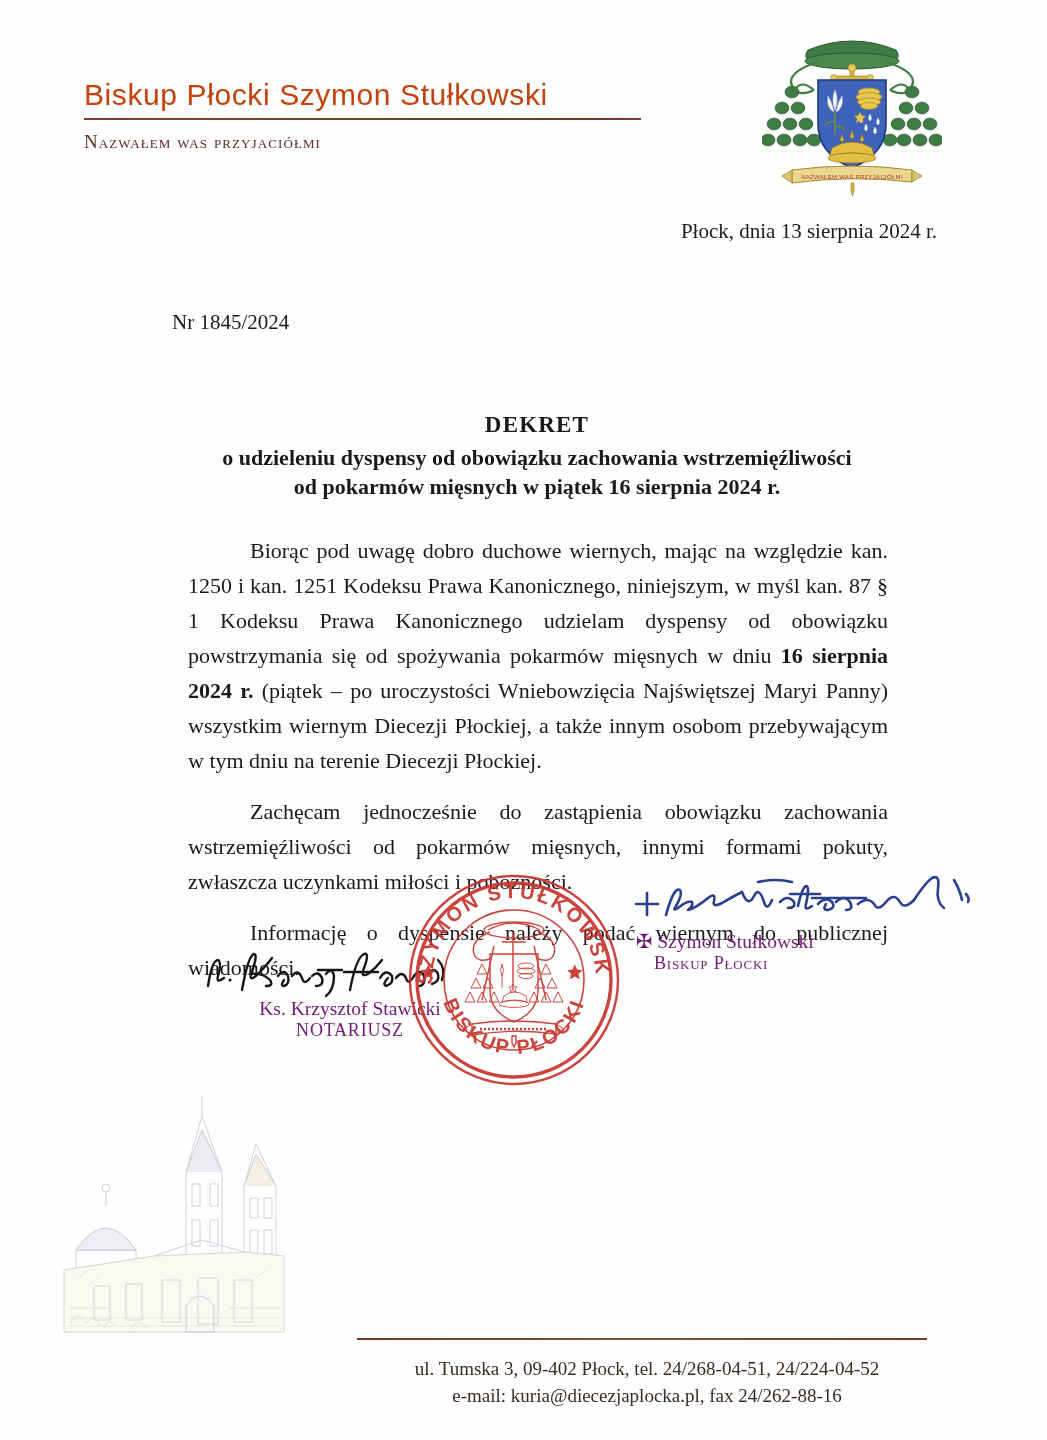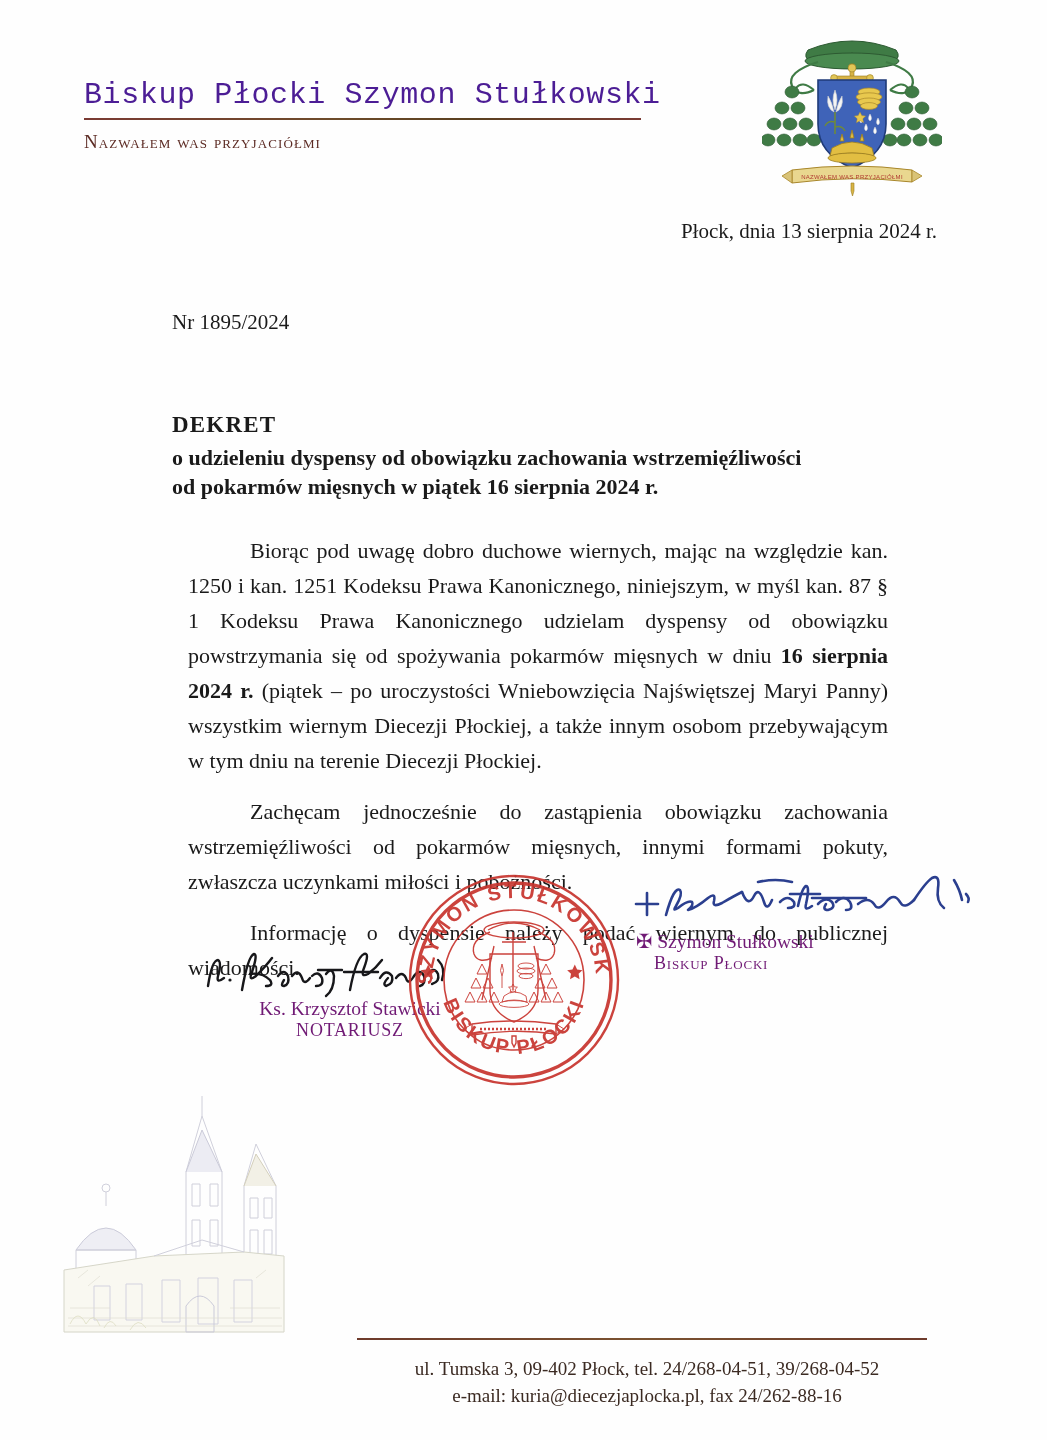--- a/index.html
+++ b/index.html
@@ -19,24 +19,24 @@
   }
 
   
   .letterhead {
     position: absolute;
     left: 84px;
     top: 78px;
     width: 560px;
   }
   .bishop-name {
-    font-family: Liberation Mono, monospace;
+    font-family: Liberation Sans, sans-serif;
     font-size: 30px;
     letter-spacing: 0.6px;
-    color: #4c1d95;
+    color: #c2410c;
     white-space: nowrap;
   }
   .head-rule {
     margin-top: 6px;
     height: 2px;
     width: 557px;
     background: linear-gradient(to right, #7a3a33 0%, #6d4b2a 45%, #5a4020 70%, #7a3a33 100%);
   }
   .motto {
     margin-top: 11px;
@@ -69,21 +69,21 @@
     top: 310px;
     font-size: 21px;
   }
 
   
   .title-block {
     position: absolute;
     left: 172px;
     top: 412px;
     width: 730px;
-    text-align: left;
+    text-align: center;
     font-weight: bold;
   }
   .title-main {
     font-size: 23px;
     letter-spacing: 1.2px;
   }
   .title-sub {
     font-size: 22px;
     line-height: 1.33;
     margin-top: 5px;
@@ -280,21 +280,21 @@
         <path d="M30 142 L20 148 L30 155 Z" fill="#d9c377" stroke="#a8862a" stroke-width="0.8"></path>
         <path d="M150 142 L160 148 L150 154 Z" fill="#d9c377" stroke="#a8862a" stroke-width="0.8"></path>
         <text x="90" y="151" font-family="Liberation Sans, sans-serif" font-size="6" fill="#b03a30" text-anchor="middle" letter-spacing="0.3">NAZWAŁEM WAS PRZYJACIÓŁMI</text>
       </g>
 
       <path d="M89 155 h3 v8 l-1.5 5 -1.5 -5 z" fill="#d8b445" stroke="#9c7d20" stroke-width="0.6"></path>
     </svg>
   </div>
 
   <div class="date-line">Płock, dnia 13 sierpnia 2024 r.</div>
-  <div class="doc-number">Nr 1895/2024</div>
+  <div class="doc-number">Nr 1845/2024</div>
 
   <div class="title-block">
     <div class="title-main">DEKRET</div>
     <div class="title-sub">
       <div>o udzieleniu dyspensy od obowiązku zachowania wstrzemięźliwości</div>
       <div>od pokarmów mięsnych w piątek 16 sierpnia 2024 r.</div>
     </div>
   </div>
 
   <div class="body-text">
@@ -458,17 +458,17 @@
           <path d="M36 244 q8 -16 16 0 q8 -14 14 2"></path>
           <path d="M70 248 q6 -12 12 -2"></path>
           <path d="M96 250 q8 -14 16 -2"></path>
         </g>
       </g>
     </svg>
   </div>
 
   <div class="foot-rule"></div>
   <div class="footer">
-    <div>ul. Tumska 3, 09-402 Płock, tel. 24/268-04-51, 39/268-04-52</div>
+    <div>ul. Tumska 3, 09-402 Płock, tel. 24/268-04-51, 24/224-04-52</div>
     <div>e-mail: kuria@diecezjaplocka.pl, fax 24/262-88-16</div>
   </div>
 
 </div>
 
 </body></html>

